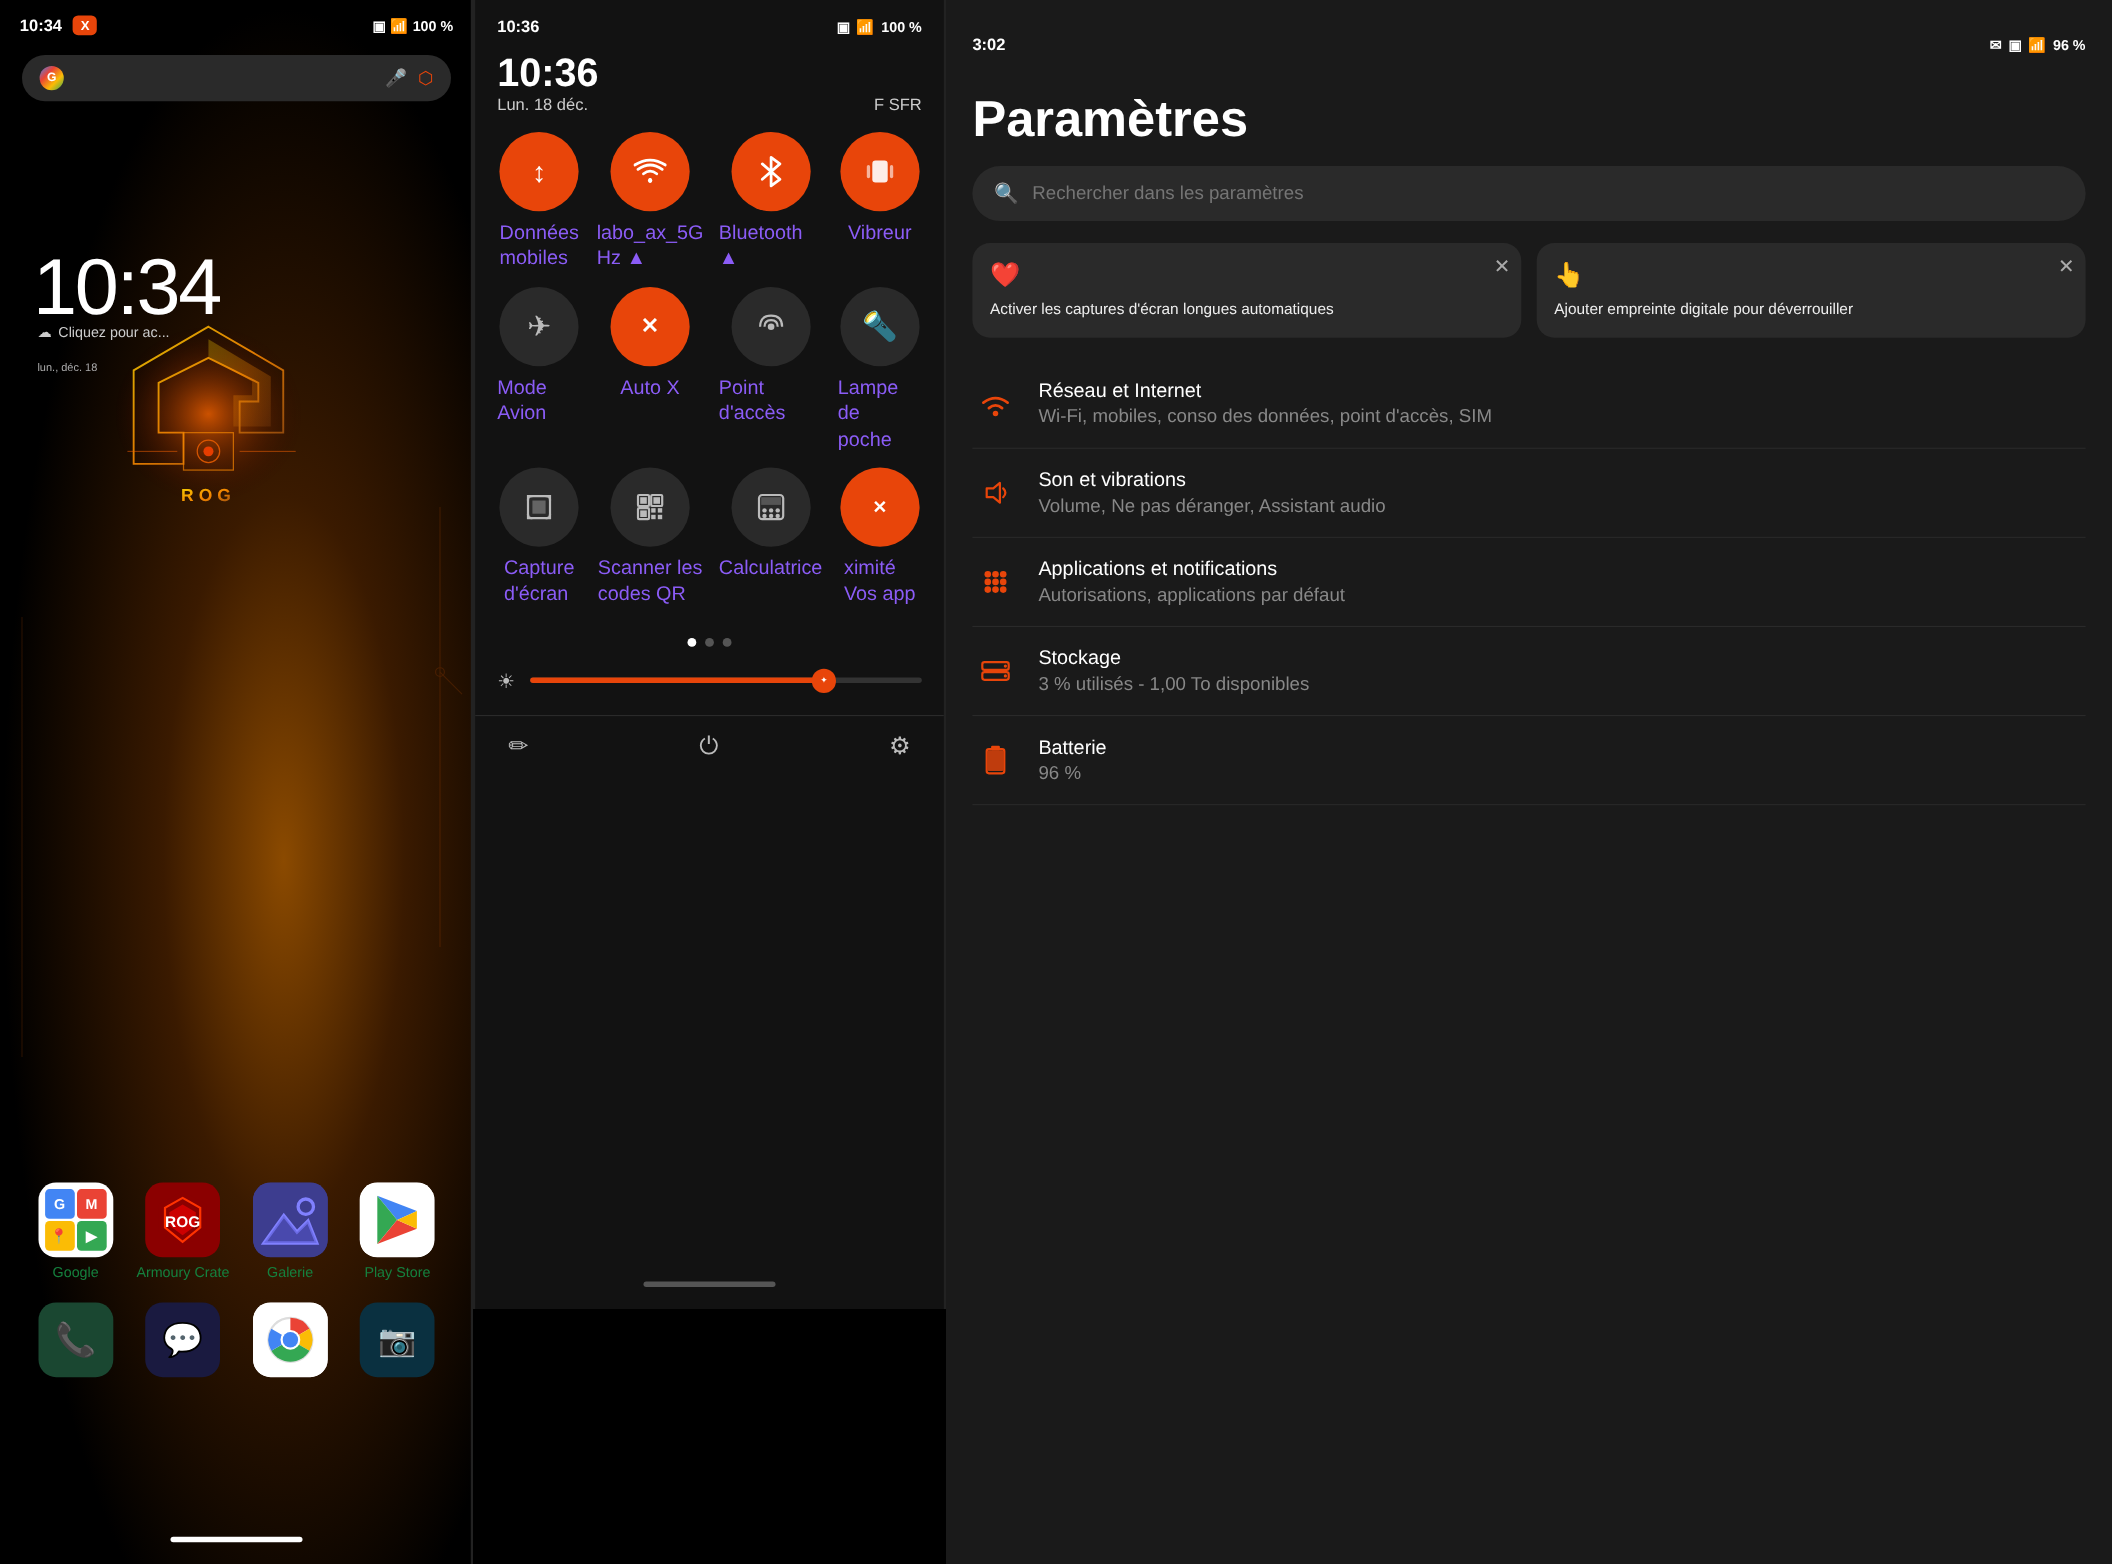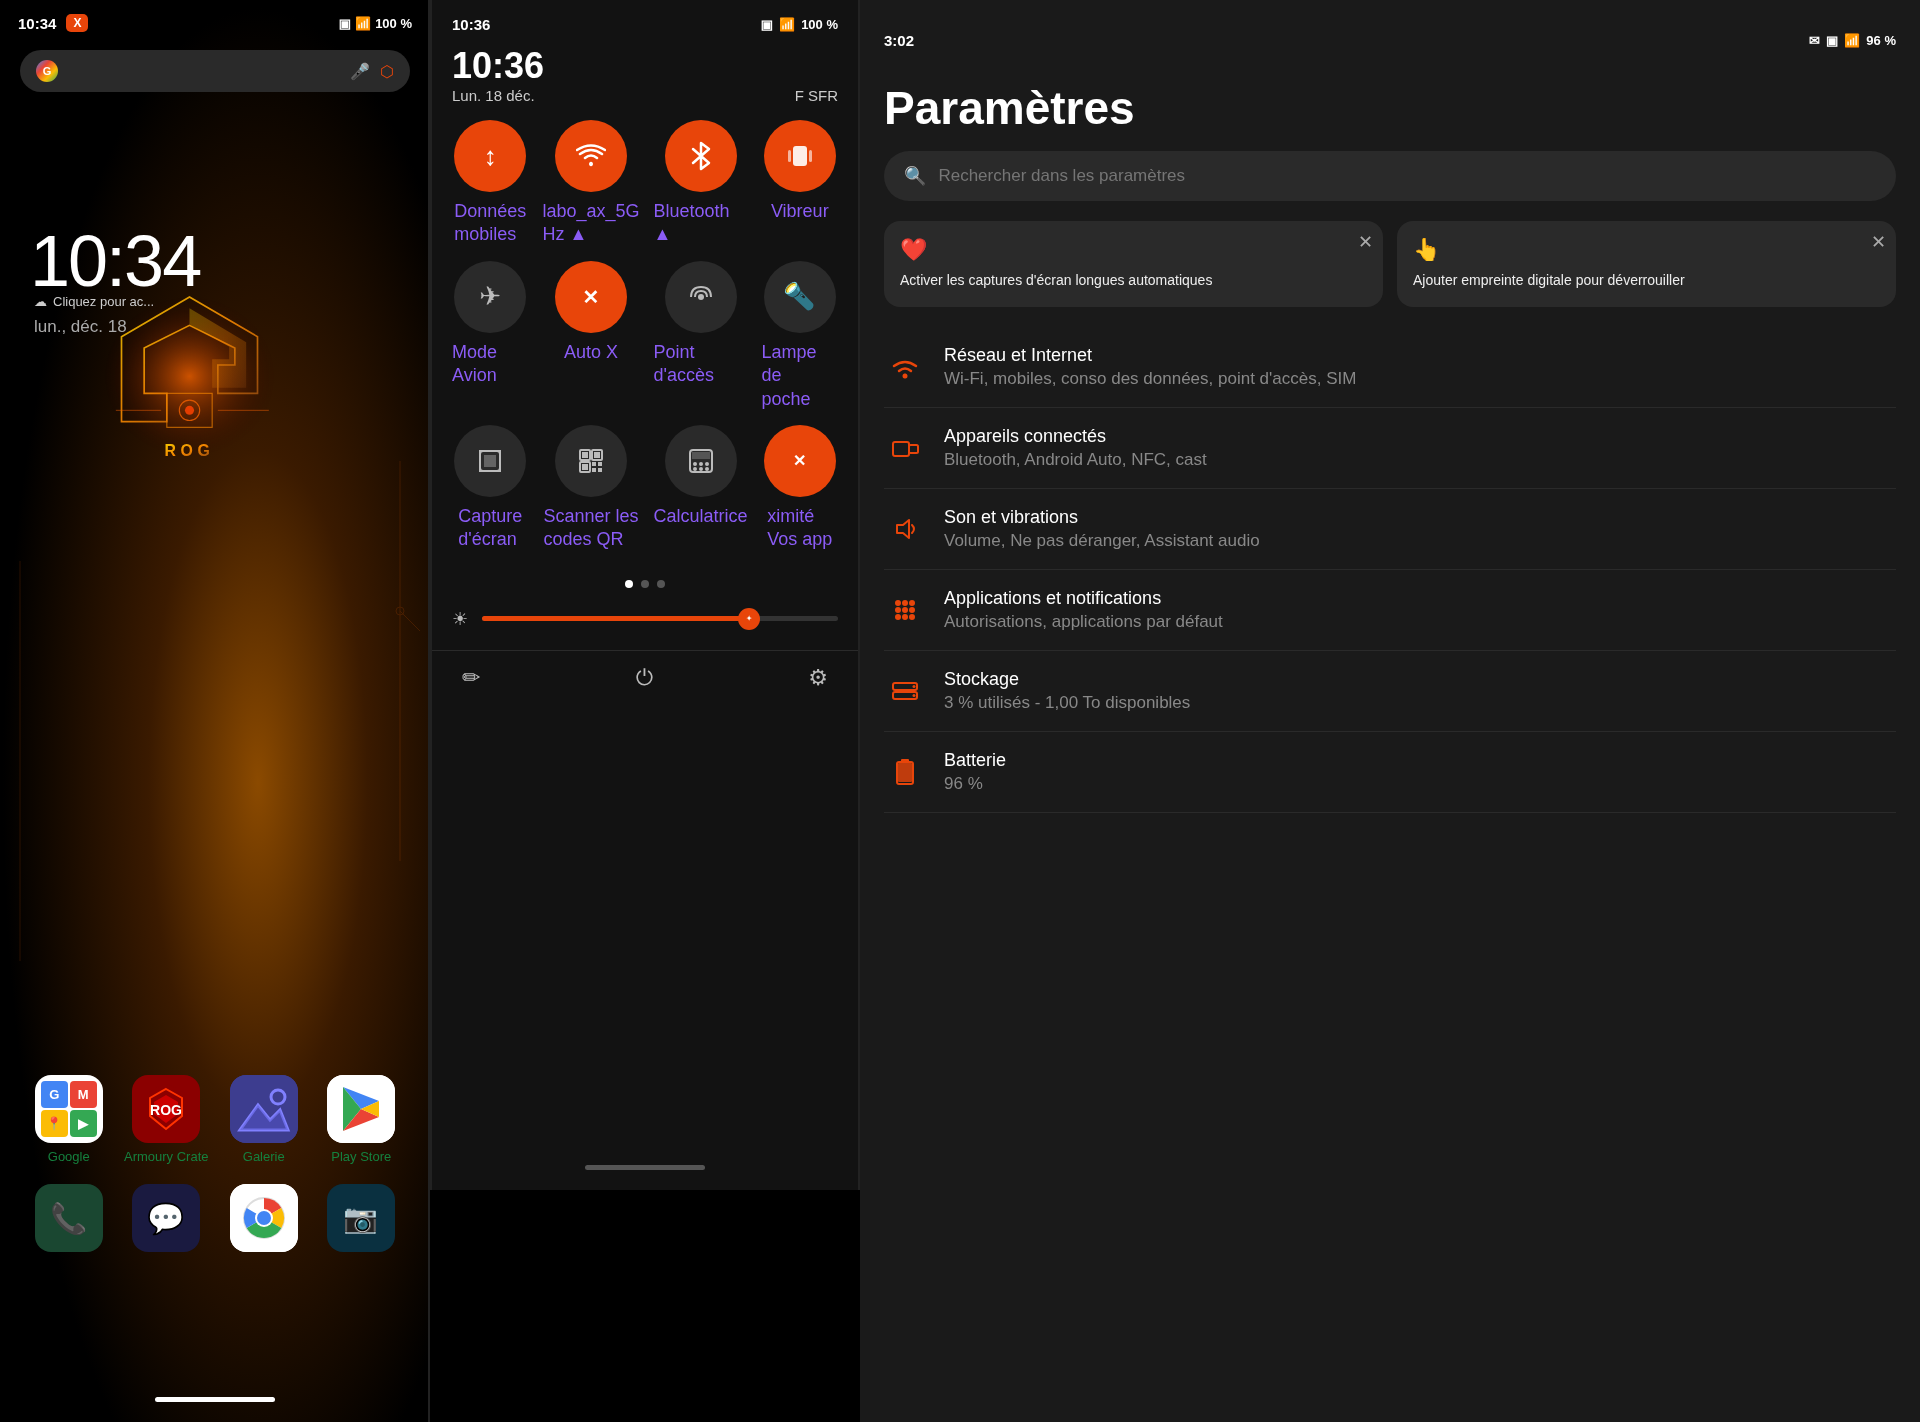--- a/index.html
+++ b/index.html
@@ -70,21 +70,21 @@
     .search-bar .lens-icon { color: #e8450a; font-size: 16px; }
     .home-clock {
       position: absolute;
       top: 220px;
       left: 30px;
       z-index: 10;
       color: #fff;
     }
     .home-clock .big-time { font-size: 72px; font-weight: 200; letter-spacing: -2px; }
     .home-clock .weather { display: flex; align-items: center; gap: 6px; font-size: 13px; color: #ccc; margin-top: -8px; margin-left: 4px; }
-    .home-clock .date-line { font-size: 17px; color: #aaa; margin-left: 4px; margin-top: 8px; }
+    .home-clock .date-line { font-size: 10px; color: #aaa; margin-left: 4px; margin-top: 20px; }
     .home-apps-grid {
       position: absolute;
       bottom: 160px;
       left: 0; right: 0;
       z-index: 10;
       padding: 0 20px;
     }
     .home-apps-row {
       display: flex;
       justify-content: space-around;
@@ -619,32 +619,20 @@
           <path d="M14,22 L14,24 M8,18 Q14,13 20,18 M3,13 Q14,5 25,13" fill="none" stroke="#e8450a" stroke-width="2.5" stroke-linecap="round"></path>
           <circle cx="14" cy="23" r="2.5" fill="#e8450a"></circle>
         </svg>
       </div>
       <div class="settings-item-text">
         <div class="title">Réseau et Internet</div>
         <div class="subtitle">Wi-Fi, mobiles, conso des données, point d'accès, SIM</div>
       </div>
     </div>
 
-    <div class="settings-item">
-      <div class="settings-item-icon">
-        <svg width="28" height="28" viewBox="0 0 28 28">
-          <rect x="2" y="8" width="16" height="14" rx="2" fill="none" stroke="#e8450a" stroke-width="2"></rect>
-          <rect x="18" y="11" width="9" height="8" rx="1.5" fill="none" stroke="#e8450a" stroke-width="2"></rect>
-        </svg>
-      </div>
-      <div class="settings-item-text">
-        <div class="title">Appareils connectés</div>
-        <div class="subtitle">Bluetooth, Android Auto, NFC, cast</div>
-      </div>
-    </div>
 
     <div class="settings-item">
       <div class="settings-item-icon">
         <svg width="28" height="28" viewBox="0 0 28 28">
           <polygon points="6,10 12,10 18,5 18,23 12,18 6,18" fill="none" stroke="#e8450a" stroke-width="2" stroke-linejoin="round"></polygon>
           <path d="M21,10 Q25,14 21,18" fill="none" stroke="#e8450a" stroke-width="2" stroke-linecap="round"></path>
         </svg>
       </div>
       <div class="settings-item-text">
         <div class="title">Son et vibrations</div>

